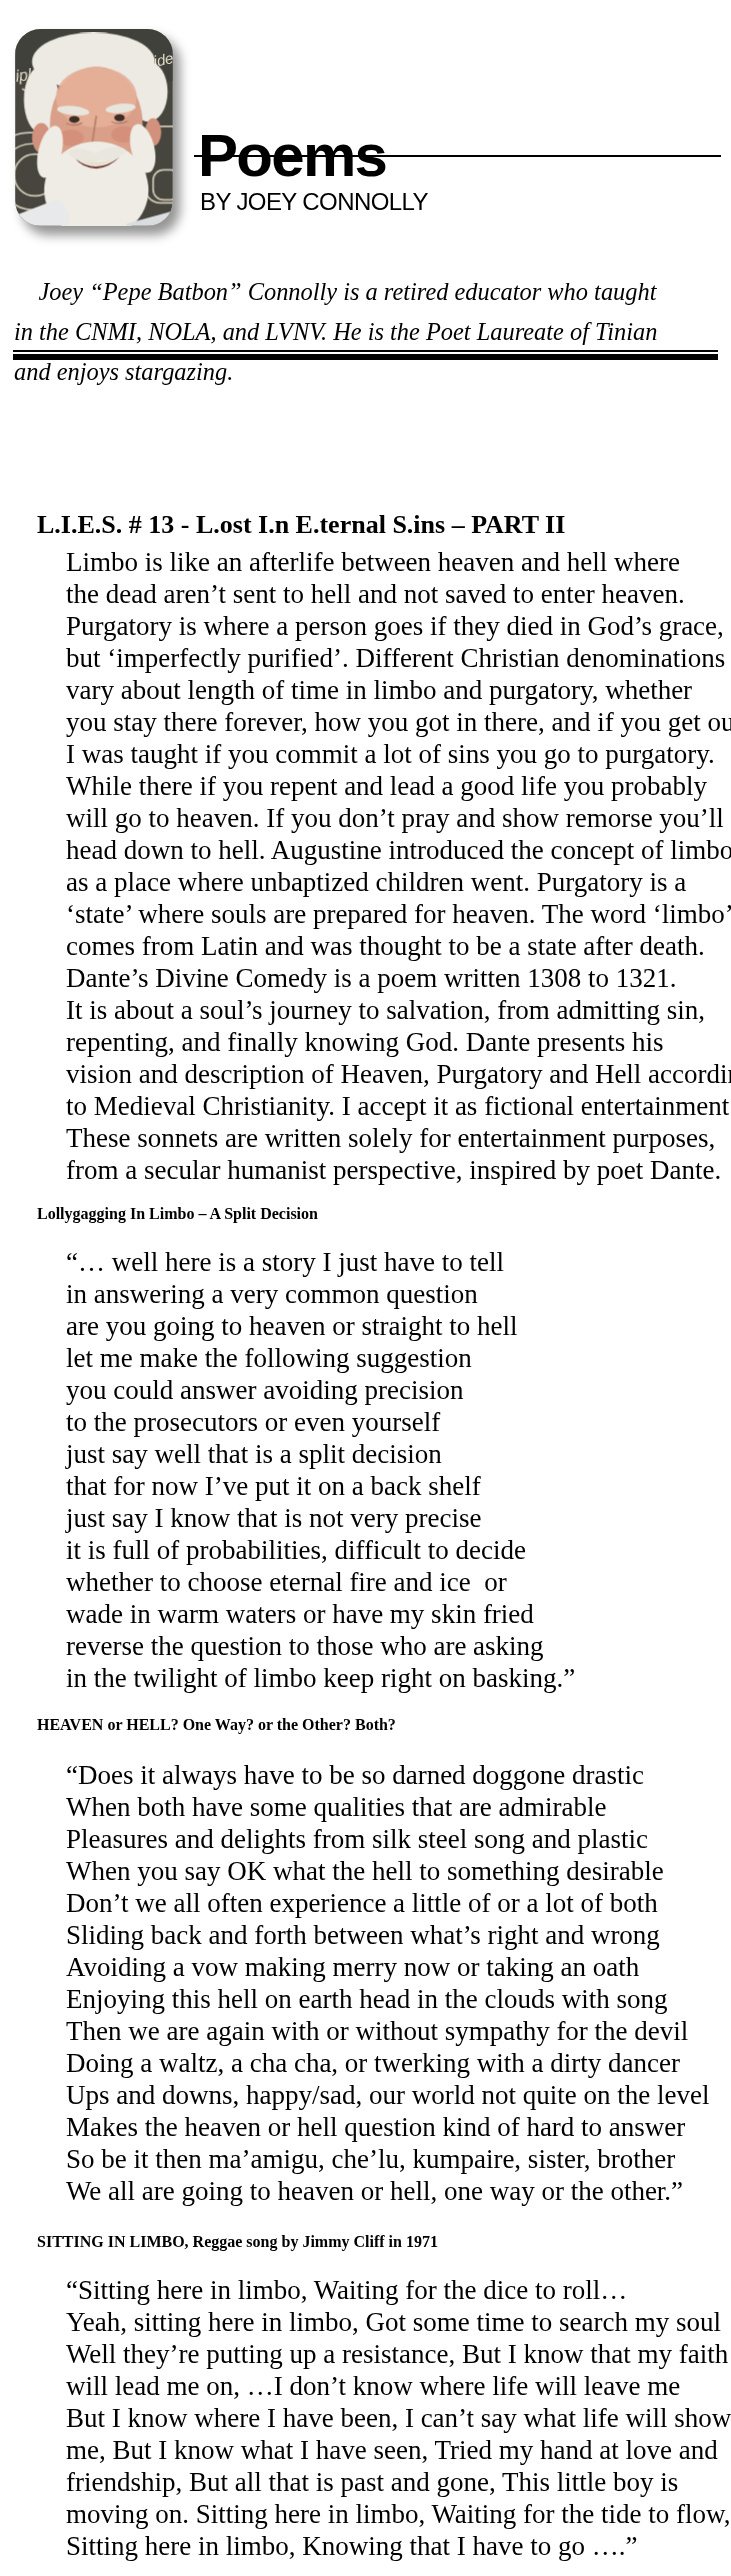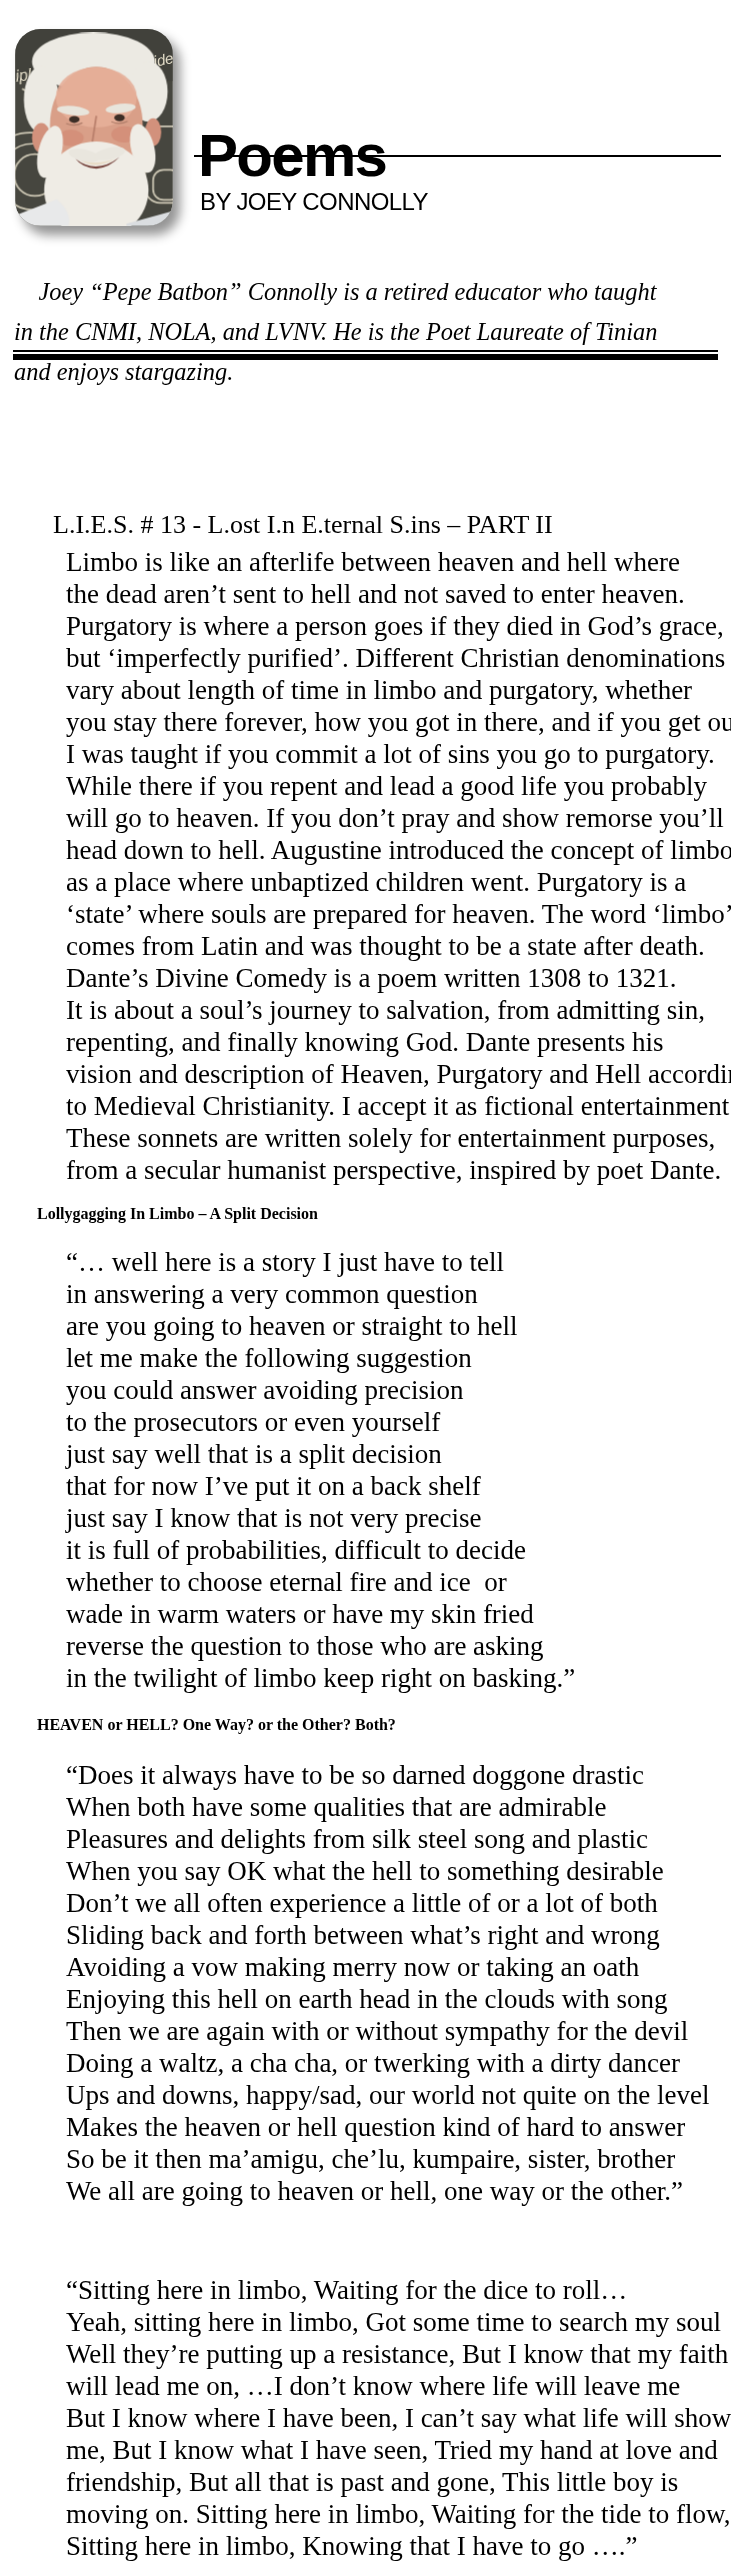--- a/index.html
+++ b/index.html
@@ -21,22 +21,22 @@
   .bio{position:absolute;left:14px;top:248px;font-style:italic;font-size:24.4px;line-height:40px;
        white-space:pre;}
 
   
   .rule-thin{position:absolute;left:12.8px;top:350px;width:705px;height:1.7px;background:#000;}
   .rule-thick{position:absolute;left:12.8px;top:354px;width:705px;height:5.8px;background:#000;}
 
   
   .art-title{position:absolute;left:35px;top:386px;font-weight:700;font-size:32px;line-height:35px;
              white-space:pre;}
-  .art-sub{position:absolute;left:37px;top:485px;font-weight:400;font-size:26px;line-height:1.1;
-           white-space:pre;margin-left:16px;}
+  .art-sub{position:absolute;left:37px;top:485px;font-weight:700;font-size:26px;line-height:1.1;
+           white-space:pre;}
   .body-text{position:absolute;left:38px;font-size:27px;line-height:32px;white-space:pre;margin-left:28px;}
   .sec-heading{position:absolute;left:37px;font-weight:700;font-size:16px;line-height:1.1;white-space:pre;}
 
   .intro{top:546px;}
   .h-sec1{top:1184px;}
   .poem1{top:1246px;}
   .h-sec2{top:1695px;text-align:right;}
   .poem2{top:1759px;}
   .h-sec3{top:2212px;}
   .poem3{top:2274px;}
@@ -169,20 +169,21 @@
 Sliding back and forth between what’s right and wrong
 Avoiding a vow making merry now or taking an oath
 Enjoying this hell on earth head in the clouds with song
 Then we are again with or without sympathy for the devil
 Doing a waltz, a cha cha, or twerking with a dirty dancer
 Ups and downs, happy/sad, our world not quite on the level
 Makes the heaven or hell question kind of hard to answer
 So be it then ma’amigu, che’lu, kumpaire, sister, brother
 We all are going to heaven or hell, one way or the other.”</div>
 
+  <h4 class="sec-heading h-sec3">SITTING IN LIMBO, Reggae song by Jimmy Cliff in 1971</h4>
   <div class="body-text poem3">“Sitting here in limbo, Waiting for the dice to roll…
 Yeah, sitting here in limbo, Got some time to search my soul
 Well they’re putting up a resistance, But I know that my faith
 will lead me on, …I don’t know where life will leave me
 But I know where I have been, I can’t say what life will show
 me, But I know what I have seen, Tried my hand at love and
 friendship, But all that is past and gone, This little boy is
 moving on. Sitting here in limbo, Waiting for the tide to flow,
 Sitting here in limbo, Knowing that I have to go ….”</div>
 

